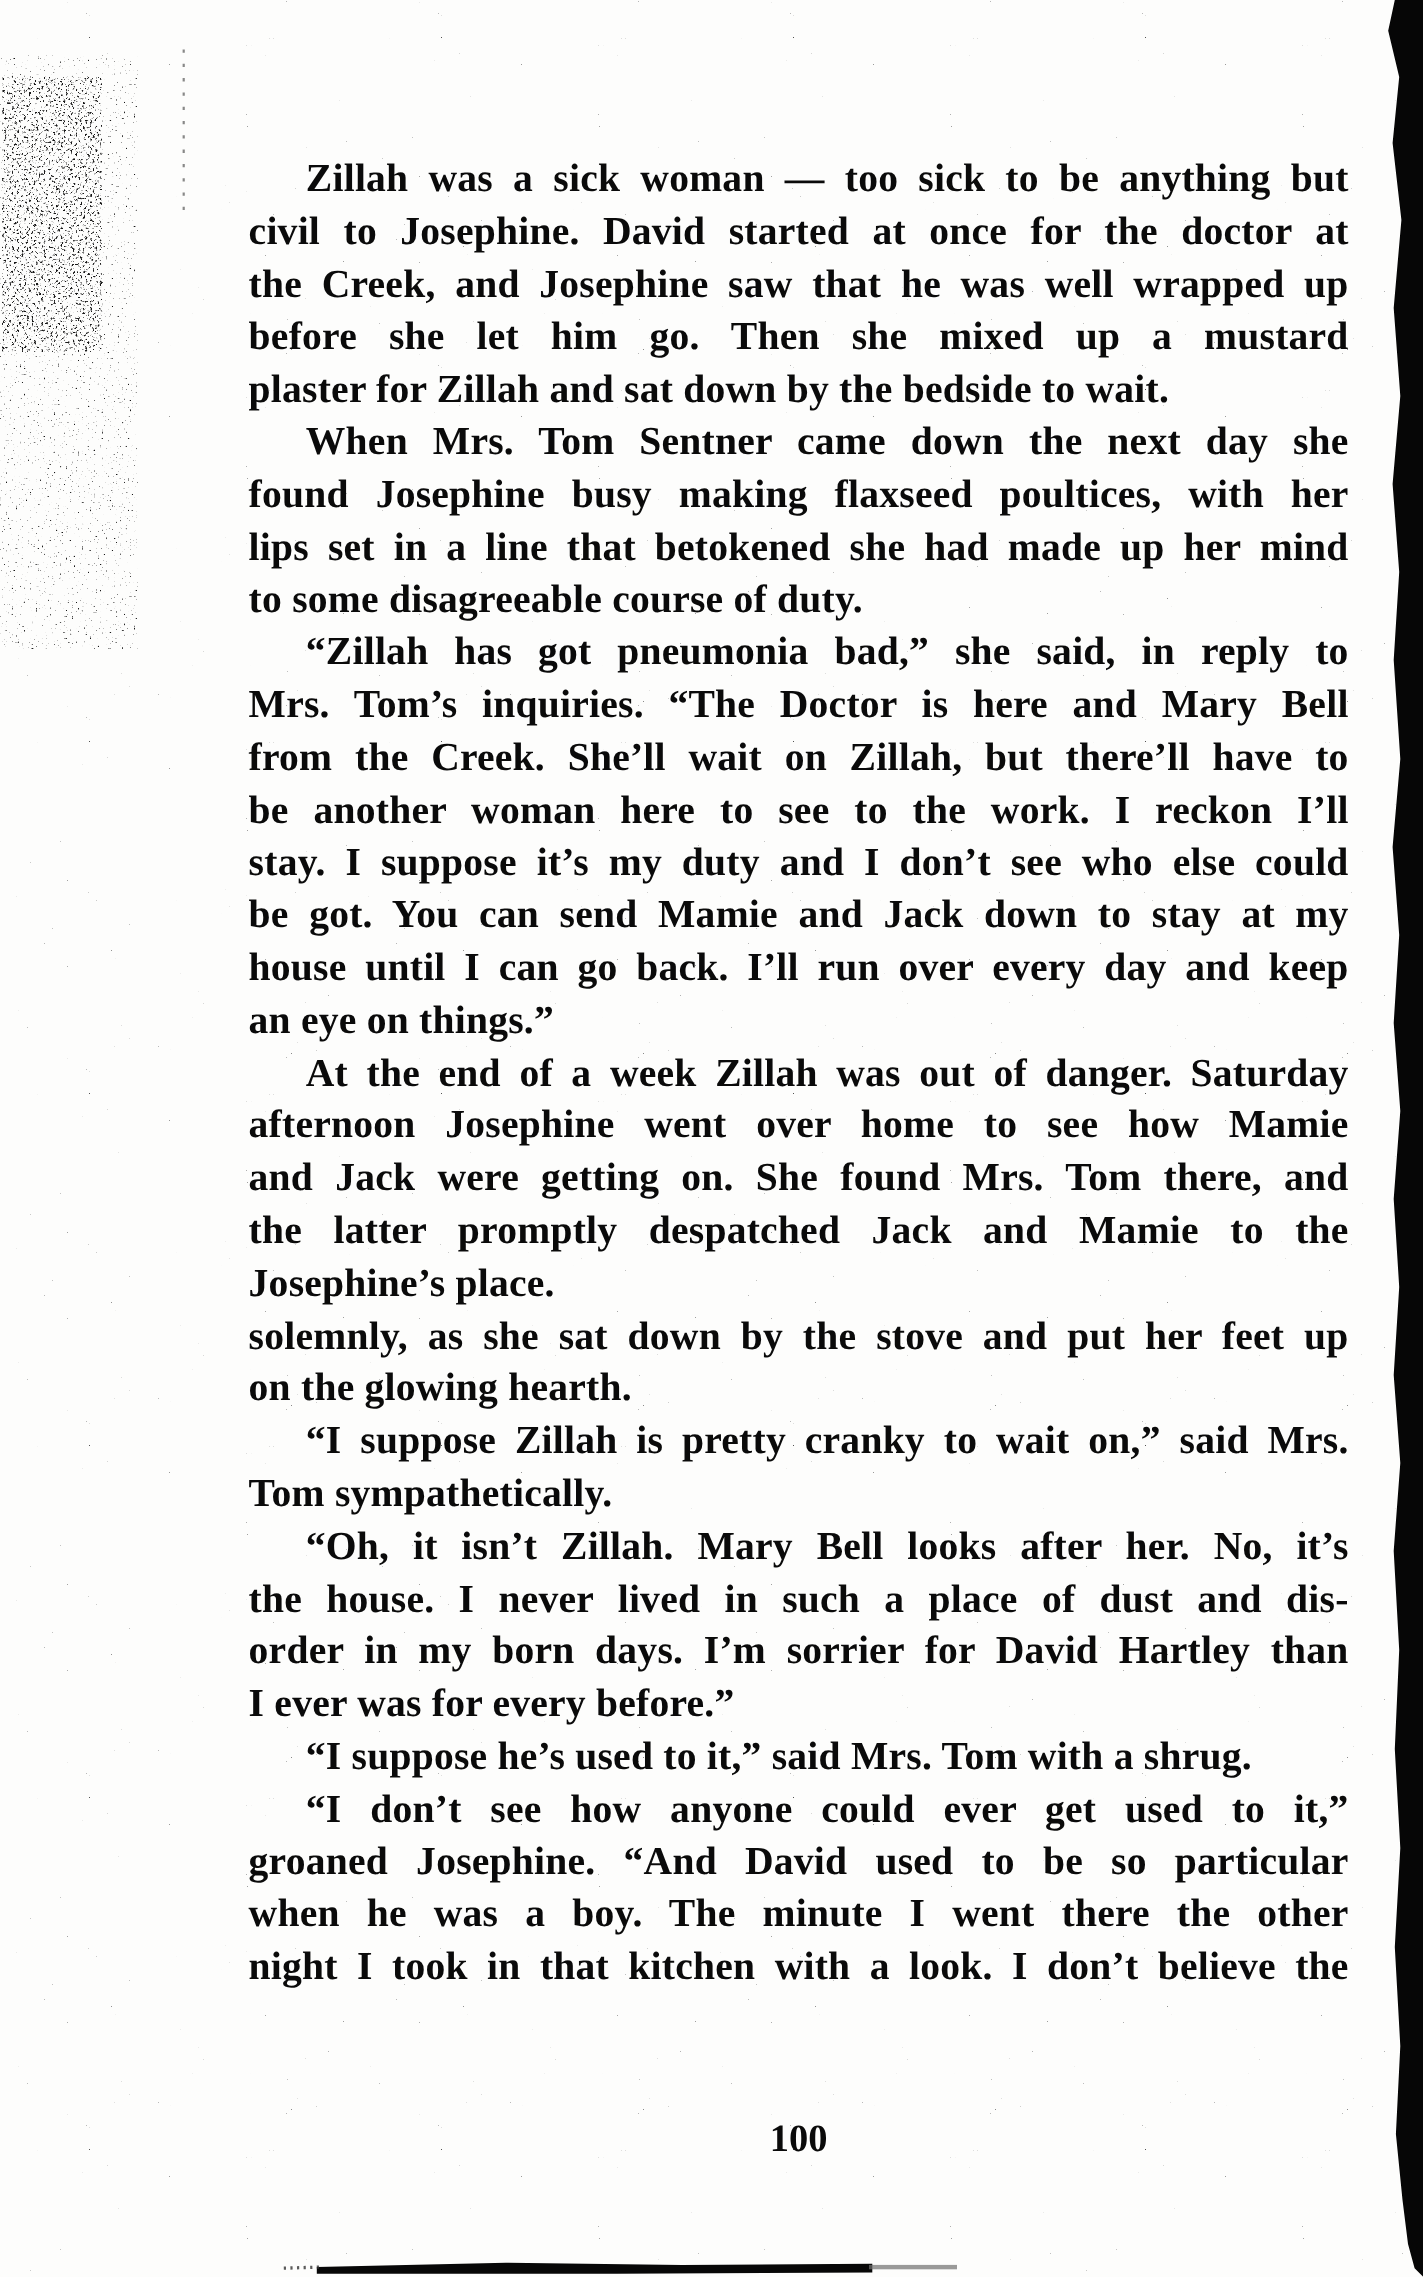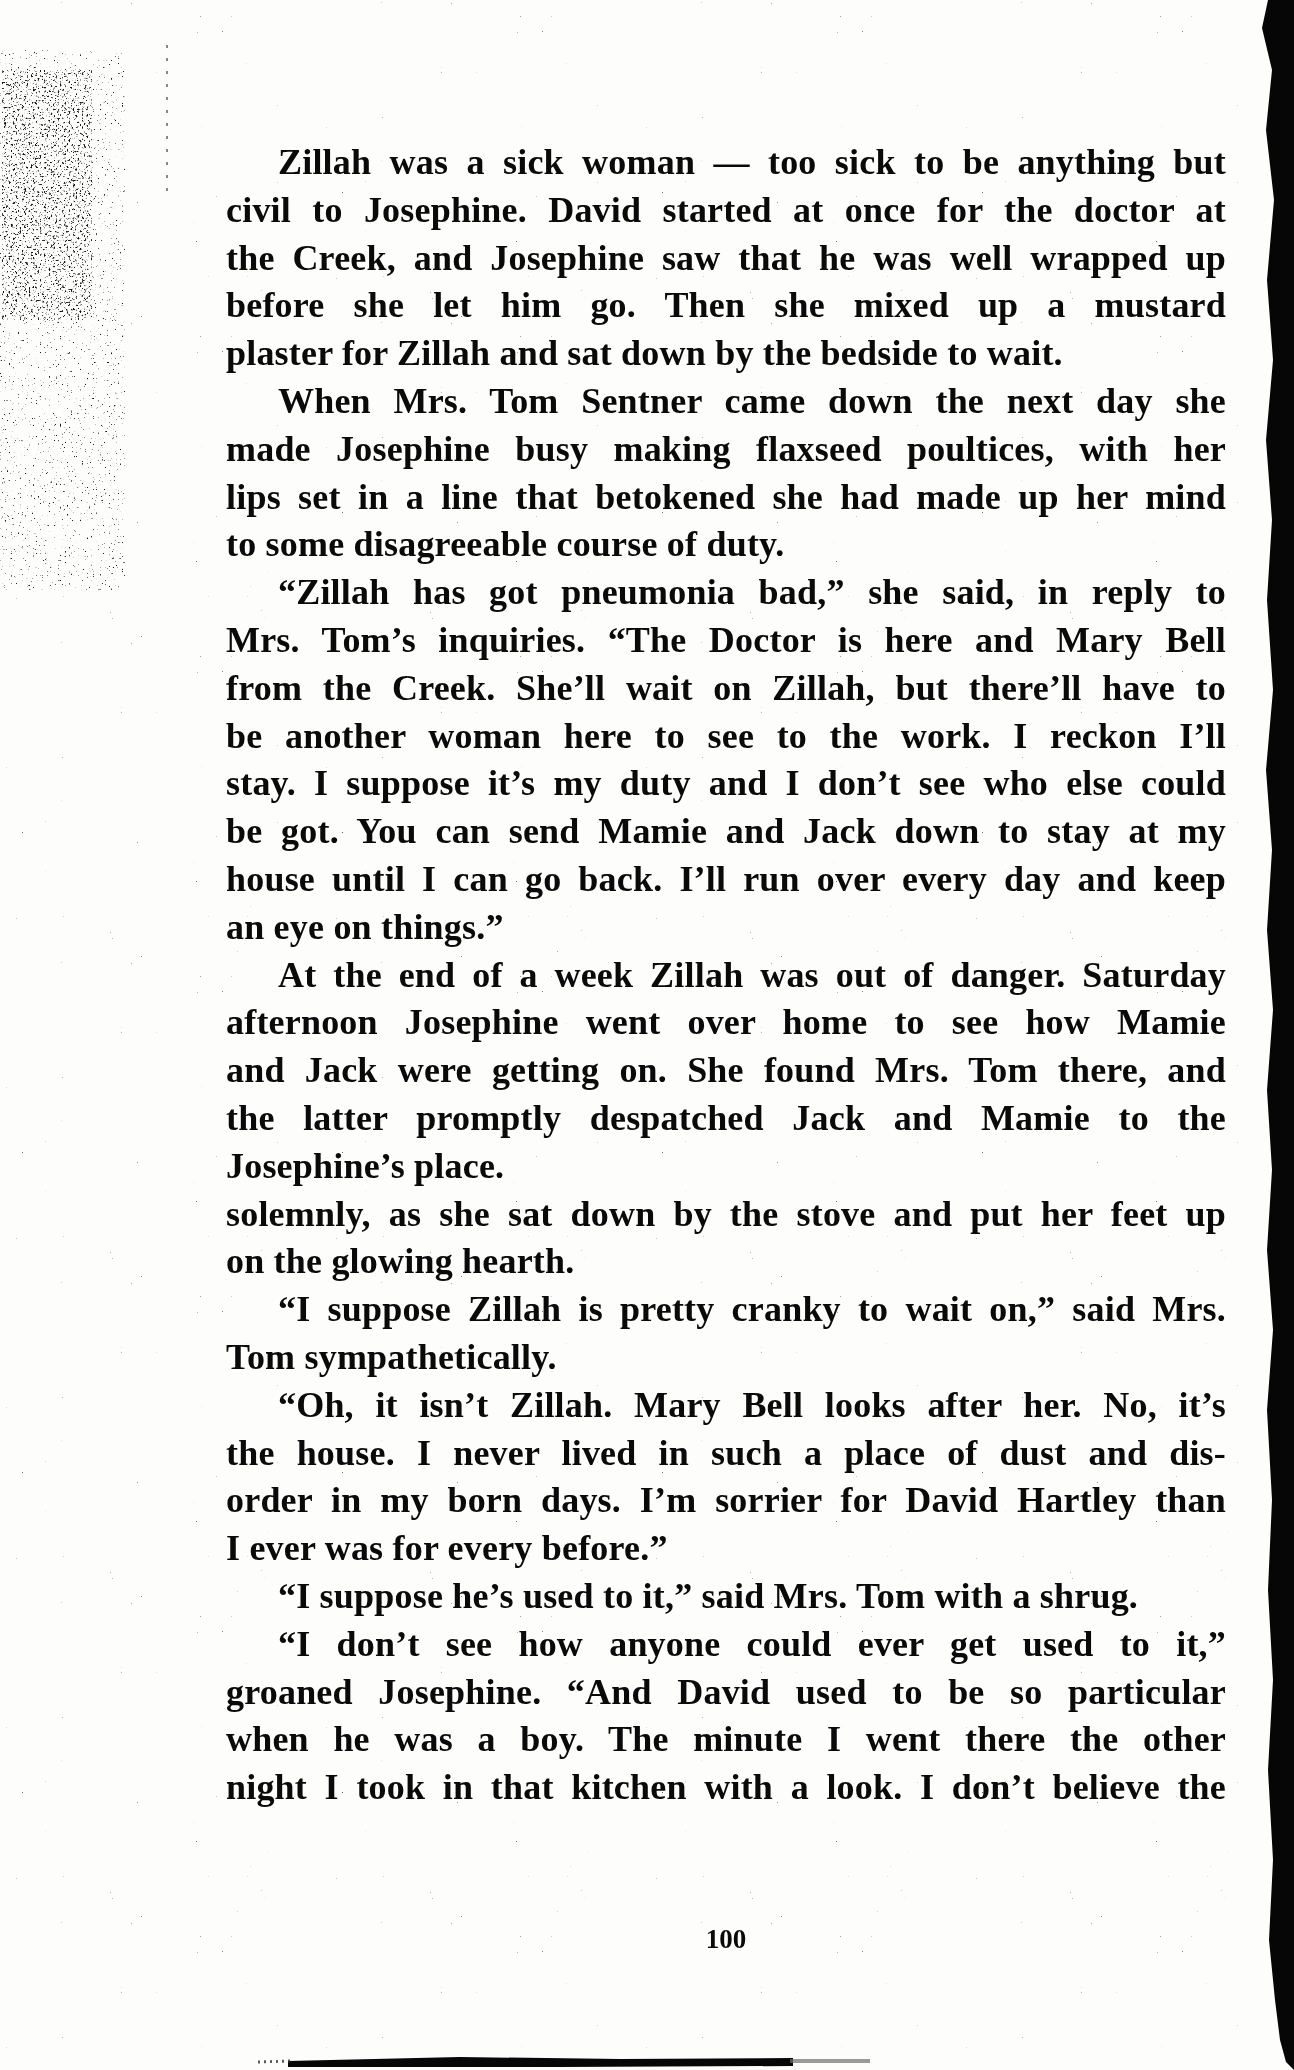--- a/index.html
+++ b/index.html
@@ -37,21 +37,21 @@
     hyphens: none;
   }
   .line.indent { text-indent: 52px; }
   .line.plast  { text-align-last: left; }
   .folio {
     position: absolute;
     left: 226px;
     top: 1924px;
     width: 1000px;
     text-align: center;
-    font-size: 27px;
+    font-size: 35px;
     font-weight: 700;
     color: #0a0a0a;
   }
   .overlay {
     position: absolute;
     left: 0;
     top: 0;
     pointer-events: none;
   }
 </style>
@@ -60,21 +60,21 @@
 
 <div class="page">
 
   <div class="text-block" style="color: rgb(10, 10, 10); margin-top: 44px;">
       <div class="line indent">Zillah was a sick woman — too sick to be anything but</div>
       <div class="line">civil to Josephine. David started at once for the doctor at</div>
       <div class="line">the Creek, and Josephine saw that he was well wrapped up</div>
       <div class="line">before she let him go. Then she mixed up a mustard</div>
       <div class="line plast">plaster for Zillah and sat down by the bedside to wait.</div>
       <div class="line indent">When Mrs. Tom Sentner came down the next day she</div>
-      <div class="line">made Josephine busy making flaxseed poultices, with her</div>
+      <div class="line">found Josephine busy making flaxseed poultices, with her</div>
       <div class="line">lips set in a line that betokened she had made up her mind</div>
       <div class="line plast">to some disagreeable course of duty.</div>
       <div class="line indent">“Zillah has got pneumonia bad,” she said, in reply to</div>
       <div class="line">Mrs. Tom’s inquiries. “The Doctor is here and Mary Bell</div>
       <div class="line">from the Creek. She’ll wait on Zillah, but there’ll have to</div>
       <div class="line">be another woman here to see to the work. I reckon I’ll</div>
       <div class="line">stay. I suppose it’s my duty and I don’t see who else could</div>
       <div class="line">be got. You can send Mamie and Jack down to stay at my</div>
       <div class="line">house until I can go back. I’ll run over every day and keep</div>
       <div class="line plast">an eye on things.”</div>

